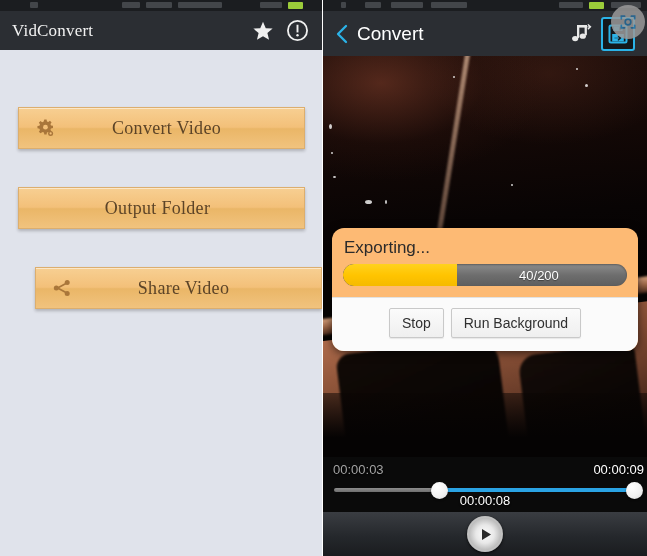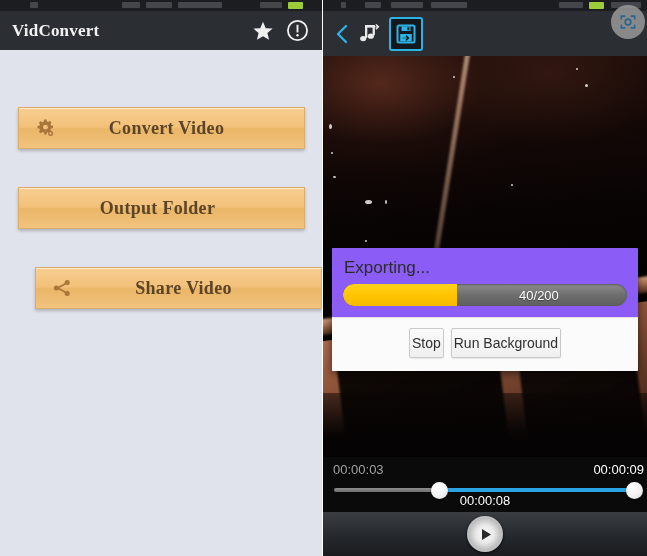--- a/index.html
+++ b/index.html
@@ -19,21 +19,20 @@
   }
 
   
   #left-panel {
     position: absolute;
     left: 0; top: 0;
     width: 322px;
     height: 556px;
     background: #e0e3eb;
     overflow: hidden;
-    font-weight: bold;
   }
   .statusbar {
     position: absolute;
     left: 0; top: 0;
     width: 100%;
     height: 11px;
     background: #1b1d20;
     overflow: hidden;
   }
   .statusbar .sb-blob {
@@ -244,25 +243,24 @@
     position: absolute;
     background: rgba(255,255,255,.8);
     border-radius: 50%;
   }
 
   
   #export-dialog {
     position: absolute;
     left: 9px; top: 228px;
     width: 306px;
-    background: #8b5cf6;
-    border-radius: 1px;
+    background: #fdba74;
+    border-radius: 12px;
     box-shadow: 0 2px 10px rgba(0,0,0,.6);
     overflow: hidden;
-    margin-top: 20px;
   }
   #dialog-title {
     font-size: 17px;
     color: #2b2b2b;
     padding: 10px 12px 6px 12px;
   }
   #progress-wrap {
     margin: 0 11px 11px 11px;
     height: 22px;
     border-radius: 11px;
@@ -297,21 +295,21 @@
     gap: 7px;
     padding: 10px 0 13px 0;
     background: #fbfbfb;
   }
   .dlg-btn {
     background: linear-gradient(180deg, #fbfbfb 0%, #efefef 100%);
     border: 1px solid #c9c9c9;
     border-radius: 2px;
     color: #2f2f2f;
     font-size: 14px;
-    padding: 6px 2px;
+    padding: 6px 12px;
     box-shadow: 0 1px 1px rgba(0,0,0,.08);
     cursor: pointer;
   }
 
   
   #timeline {
     position: absolute;
     left: 0; top: 457px;
     width: 100%;
     height: 55px;
@@ -474,20 +472,21 @@
       <div class="sb-batt" style="left:266px;"></div>
       <div class="sb-blob" style="left:288px;width:30px;"></div>
     </div>
 
     <div id="right-header">
       <div id="back-chevron">
         <svg width="17" height="22" viewBox="0 0 17 22" aria-hidden="true">
           <polyline points="12,3 4,11 12,19" fill="none" stroke="#2bb3e8" stroke-width="2.3" stroke-linecap="round" stroke-linejoin="round"></polyline>
         </svg>
       </div>
+      <div id="right-header-title">Convert</div>
 
       <div class="rh-icon">
         <svg width="26" height="26" viewBox="0 0 26 26" aria-hidden="true">
           <g fill="#e9e9e9">
             <rect x="10" y="4" width="2.3" height="13" rx="1"></rect>
             <rect x="17.6" y="4" width="2.3" height="10.6" rx="1"></rect>
             <rect x="10" y="4" width="10" height="2.6"></rect>
             <ellipse cx="8.2" cy="17.6" rx="3.1" ry="2.6"></ellipse>
             <ellipse cx="15.8" cy="15.2" rx="3.1" ry="2.6"></ellipse>
           </g>

